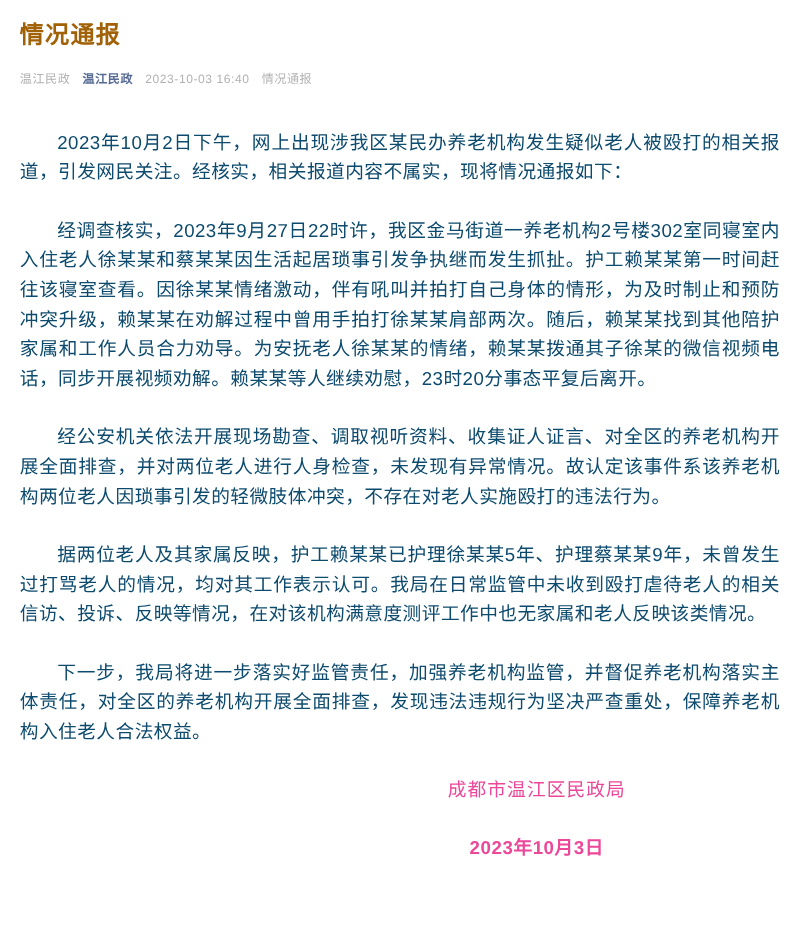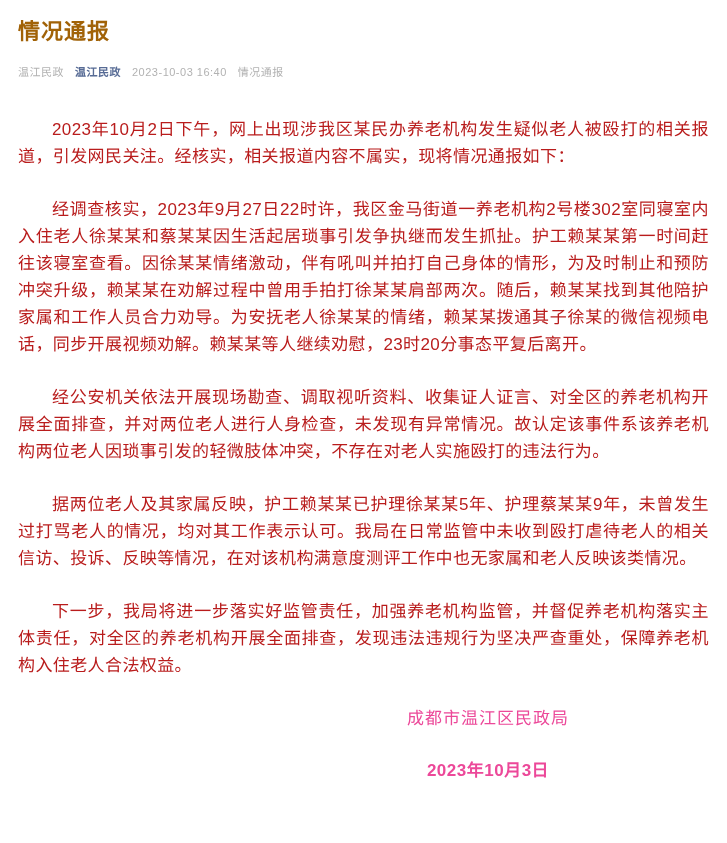--- a/index.html
+++ b/index.html
@@ -43,21 +43,21 @@
     font-weight: 700;
     cursor: pointer;
   }
   .content {
     margin-top: 33px;
   }
   .content p {
     margin: 0 0 26px 0;
     font-size: 17px;
     line-height: 27px;
-    color: #b91c1c;
+    color: #0c4a6e;
     text-indent: 2em;
     letter-spacing: 0.4px;
     text-align: justify;
   }
   .sign-block {
     margin: 18px 140px 0 auto;
     width: -moz-fit-content;
     width: fit-content;
     text-align: center;
     font-size: 17px;

